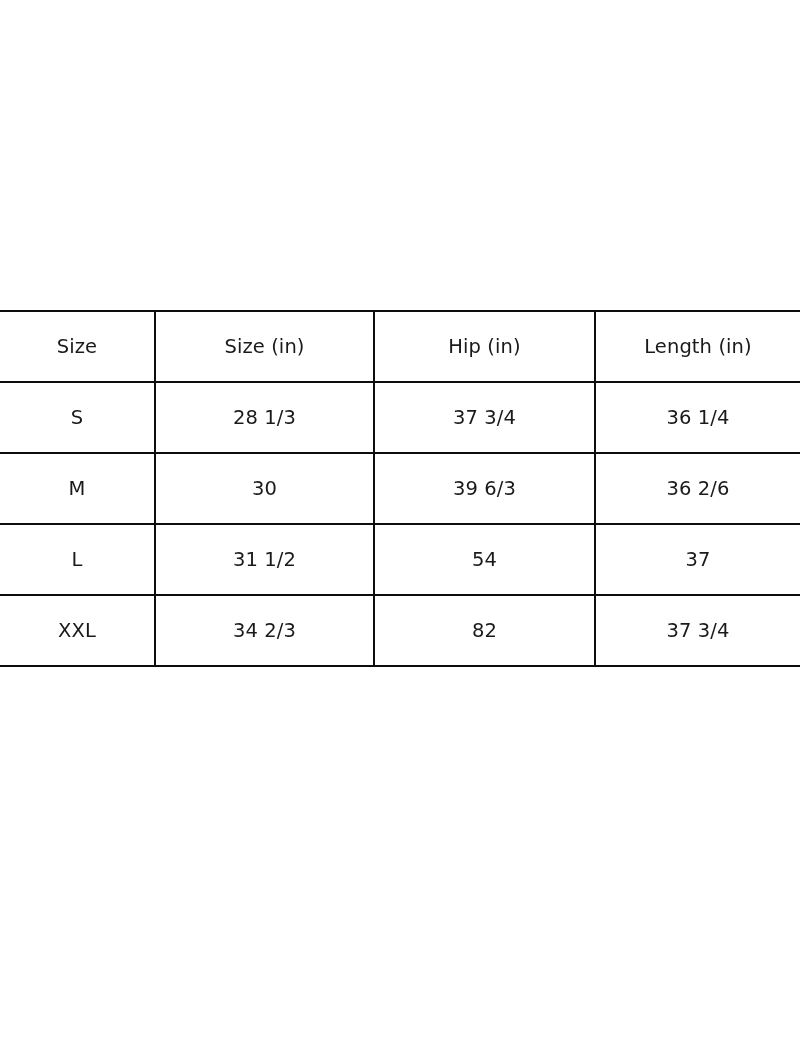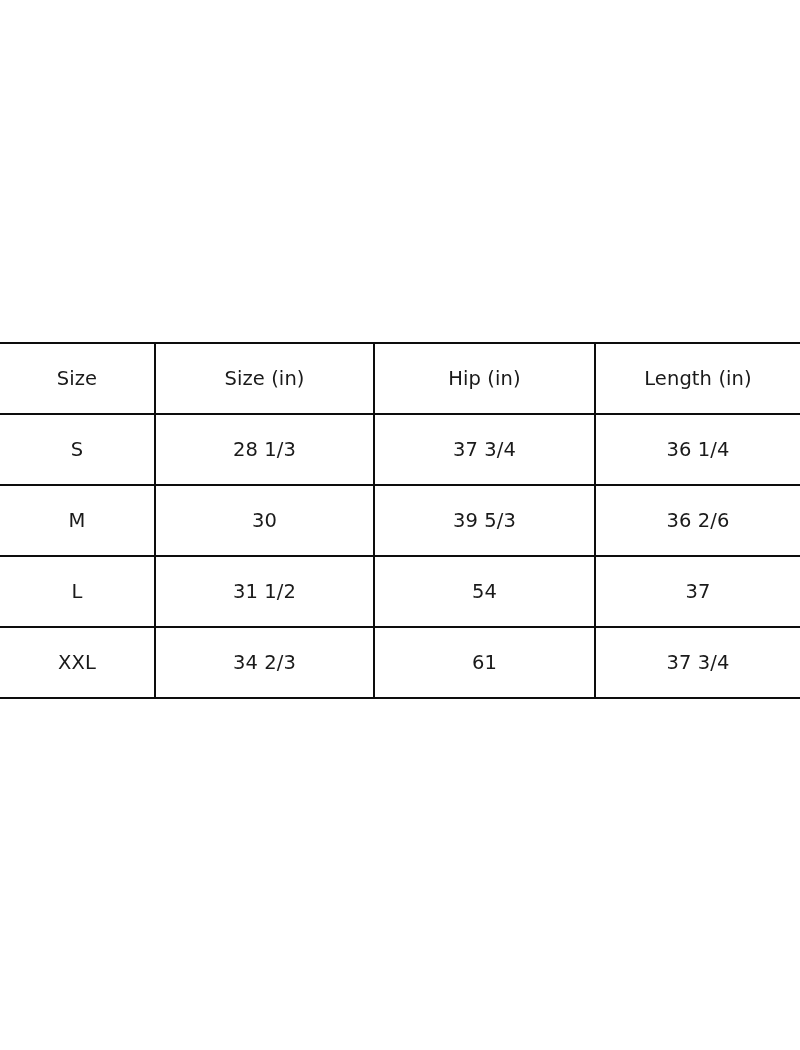--- a/index.html
+++ b/index.html
@@ -22,21 +22,20 @@
     left: 0;
     top: 310px;
     width: 800px;
   }
 
   table.size-chart {
     width: 800px;
     border-collapse: collapse;
     table-layout: fixed;
     background: #ffffff;
-    margin-top: 32px;
   }
 
   table.size-chart col.col-size    { width: 155px; }
   table.size-chart col.col-waist   { width: 219px; }
   table.size-chart col.col-hip     { width: 221px; }
   table.size-chart col.col-length  { width: 205px; }
 
   table.size-chart th,
   table.size-chart td {
     height: 71px;
@@ -86,30 +85,30 @@
     <tbody>
       <tr>
         <td>S</td>
         <td>28 1/3</td>
         <td>37 3/4</td>
         <td>36 1/4</td>
       </tr>
       <tr>
         <td>M</td>
         <td>30</td>
-        <td>39 5/3</td>
+        <td>39 6/3</td>
         <td>36 2/6</td>
       </tr>
       <tr>
         <td>L</td>
         <td>31 1/2</td>
         <td>54</td>
         <td>37</td>
       </tr>
       <tr>
         <td>XXL</td>
         <td>34 2/3</td>
-        <td>61</td>
+        <td>82</td>
         <td>37 3/4</td>
       </tr>
     </tbody>
   </table>
 </div>
 
 </body></html>

